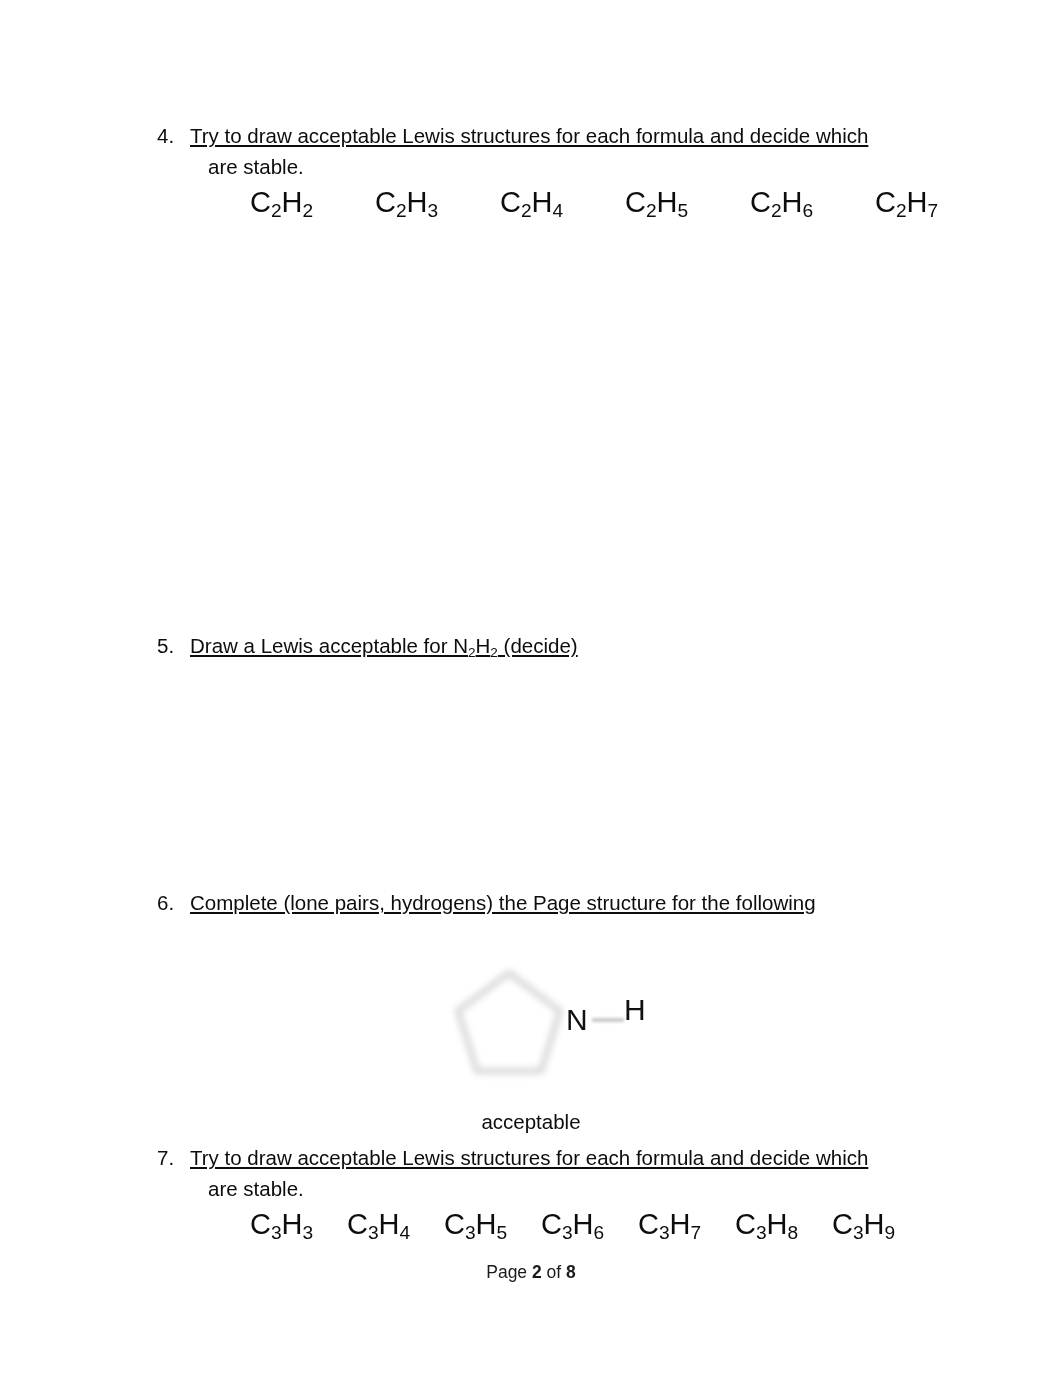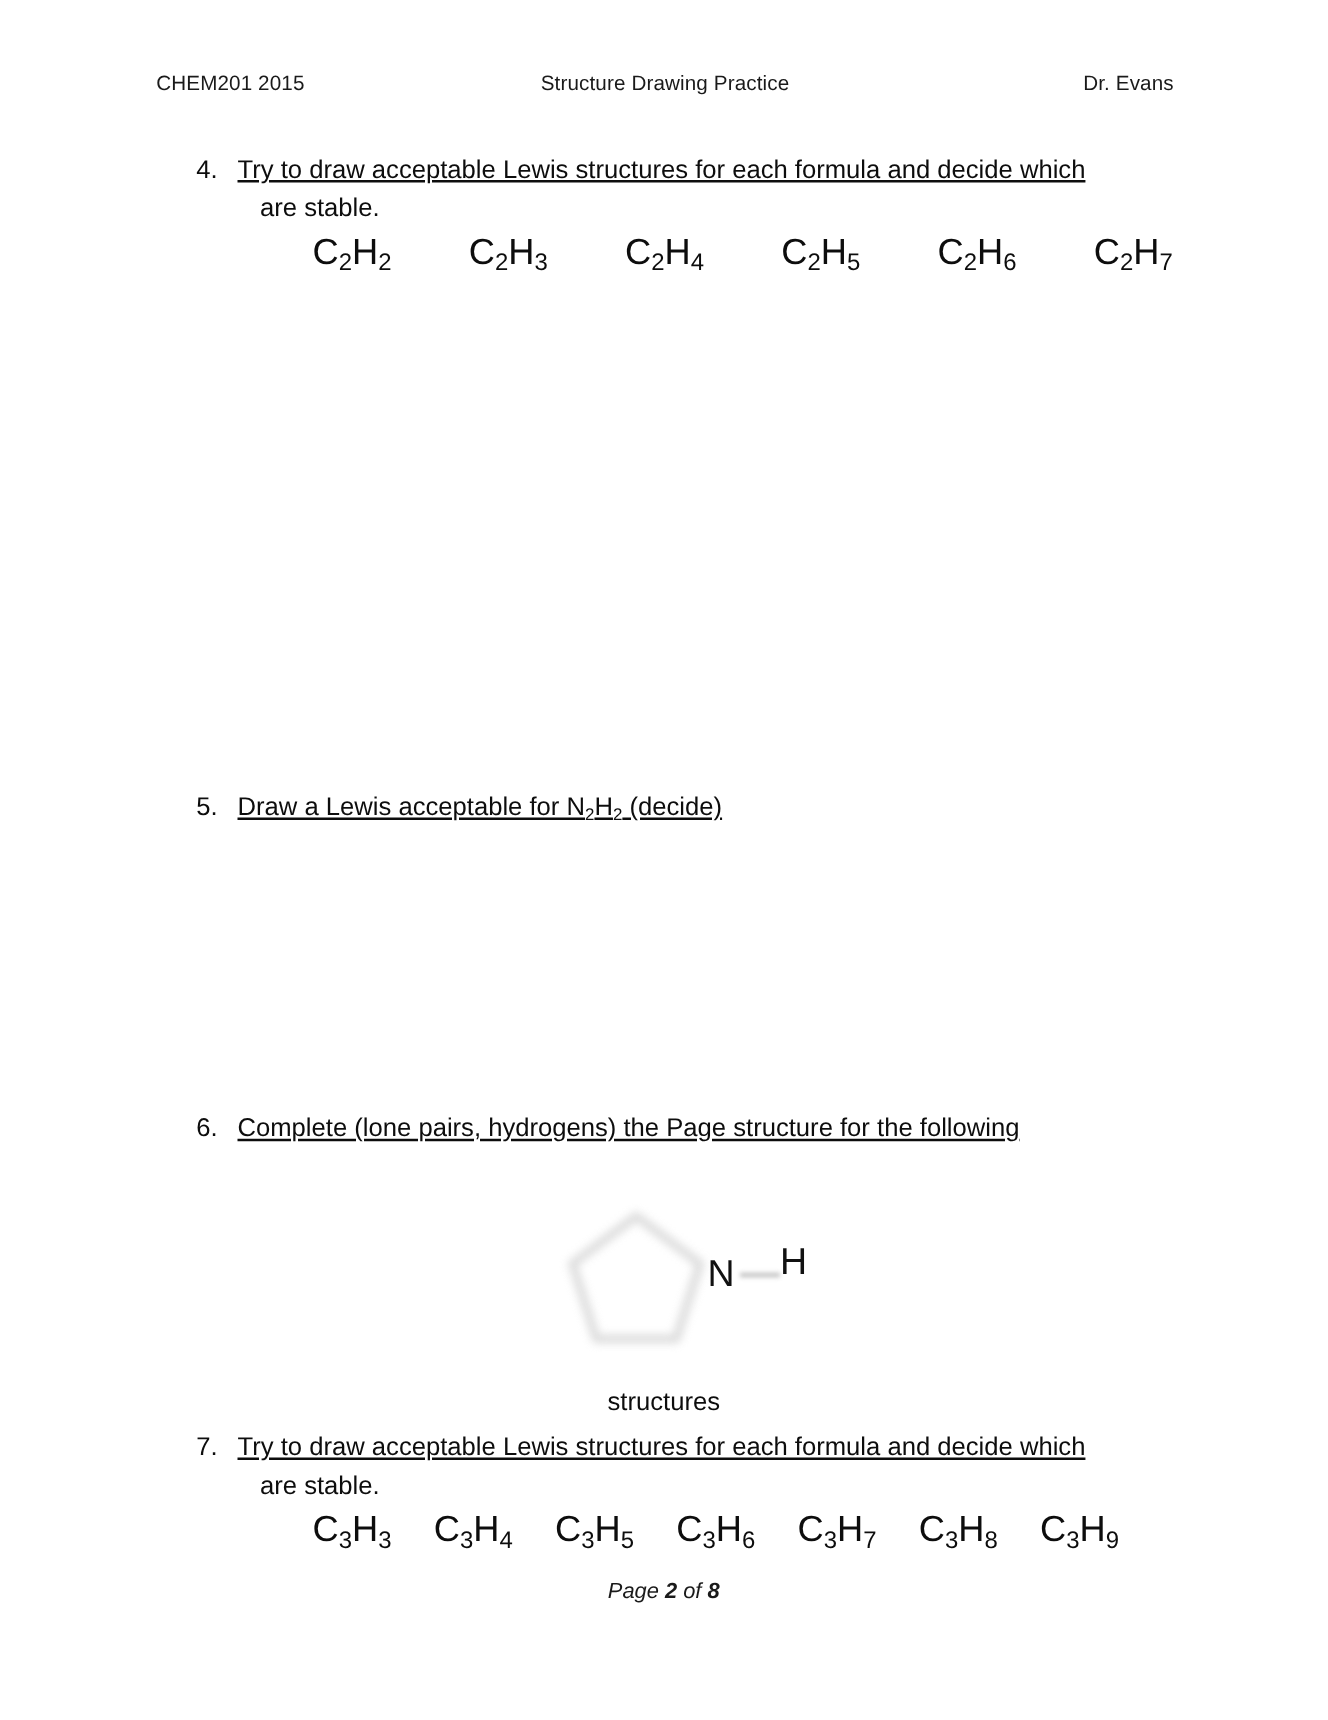--- a/index.html
+++ b/index.html
@@ -135,34 +135,28 @@
 
   
   .doc-footer {
     position: absolute;
     left: 0;
     top: 1262px;
     width: 1062px;
     text-align: center;
     font-size: 17.5px;
     color: #1a1a1a;
-    font-style: italic;
   }
   .doc-footer b { font-weight: 700; }
 </style>
 </head>
 <body>
 
 <div class="page">
 
-  <div class="doc-header">
-    <span class="hdr-left">CHEM201 2015</span>
-    <span class="hdr-center">Structure Drawing Practice</span>
-    <span class="hdr-right">Dr. Evans</span>
-  </div>
 
   <div class="question" style="left:157px; top:120px; width:790px;">
     <div class="q-row">
       <span class="q-num">4.</span>
       <span class="q-text">Try to draw acceptable Lewis structures for each formula and decide which</span>
     </div>
     <div class="q-cont">are stable.</div>
   </div>
 
   <div class="formula-row" id="formula-row-q4" style="left:250px; top:186px;"><span class="formula" style="width: 125px;"><span>C</span><sub>2</sub><span>H</span><sub>2</sub></span><span class="formula" style="width: 125px;"><span>C</span><sub>2</sub><span>H</span><sub>3</sub></span><span class="formula" style="width: 125px;"><span>C</span><sub>2</sub><span>H</span><sub>4</sub></span><span class="formula" style="width: 125px;"><span>C</span><sub>2</sub><span>H</span><sub>5</sub></span><span class="formula" style="width: 125px;"><span>C</span><sub>2</sub><span>H</span><sub>6</sub></span><span class="formula" style="width: 125px;"><span>C</span><sub>2</sub><span>H</span><sub>7</sub></span></div>
@@ -183,21 +177,21 @@
 
   <div class="structure">
     <svg class="ring" viewBox="0 0 114 110">
       <polygon points="57,6 108,44 89,104 25,104 6,44" fill="none" stroke="#d5d5d5" stroke-width="7" stroke-linejoin="round" stroke-linecap="round"></polygon>
     </svg>
     <div class="bond-nh"></div>
     <span class="atom atom-n">N</span>
     <span class="atom atom-h">H</span>
   </div>
 
-  <div class="struct-label">structures</div>
+  <div class="struct-label">acceptable</div>
 
   <div class="question" style="left:157px; top:1142px; width:790px;">
     <div class="q-row">
       <span class="q-num">7.</span>
       <span class="q-text">Try to draw acceptable Lewis structures for each formula and decide which</span>
     </div>
     <div class="q-cont">are stable.</div>
   </div>
 
   <div class="formula-row" id="formula-row-q7" style="left:250px; top:1208px;"><span class="formula" style="width: 97px;"><span>C</span><sub>3</sub><span>H</span><sub>3</sub></span><span class="formula" style="width: 97px;"><span>C</span><sub>3</sub><span>H</span><sub>4</sub></span><span class="formula" style="width: 97px;"><span>C</span><sub>3</sub><span>H</span><sub>5</sub></span><span class="formula" style="width: 97px;"><span>C</span><sub>3</sub><span>H</span><sub>6</sub></span><span class="formula" style="width: 97px;"><span>C</span><sub>3</sub><span>H</span><sub>7</sub></span><span class="formula" style="width: 97px;"><span>C</span><sub>3</sub><span>H</span><sub>8</sub></span><span class="formula" style="width: 97px;"><span>C</span><sub>3</sub><span>H</span><sub>9</sub></span></div>

